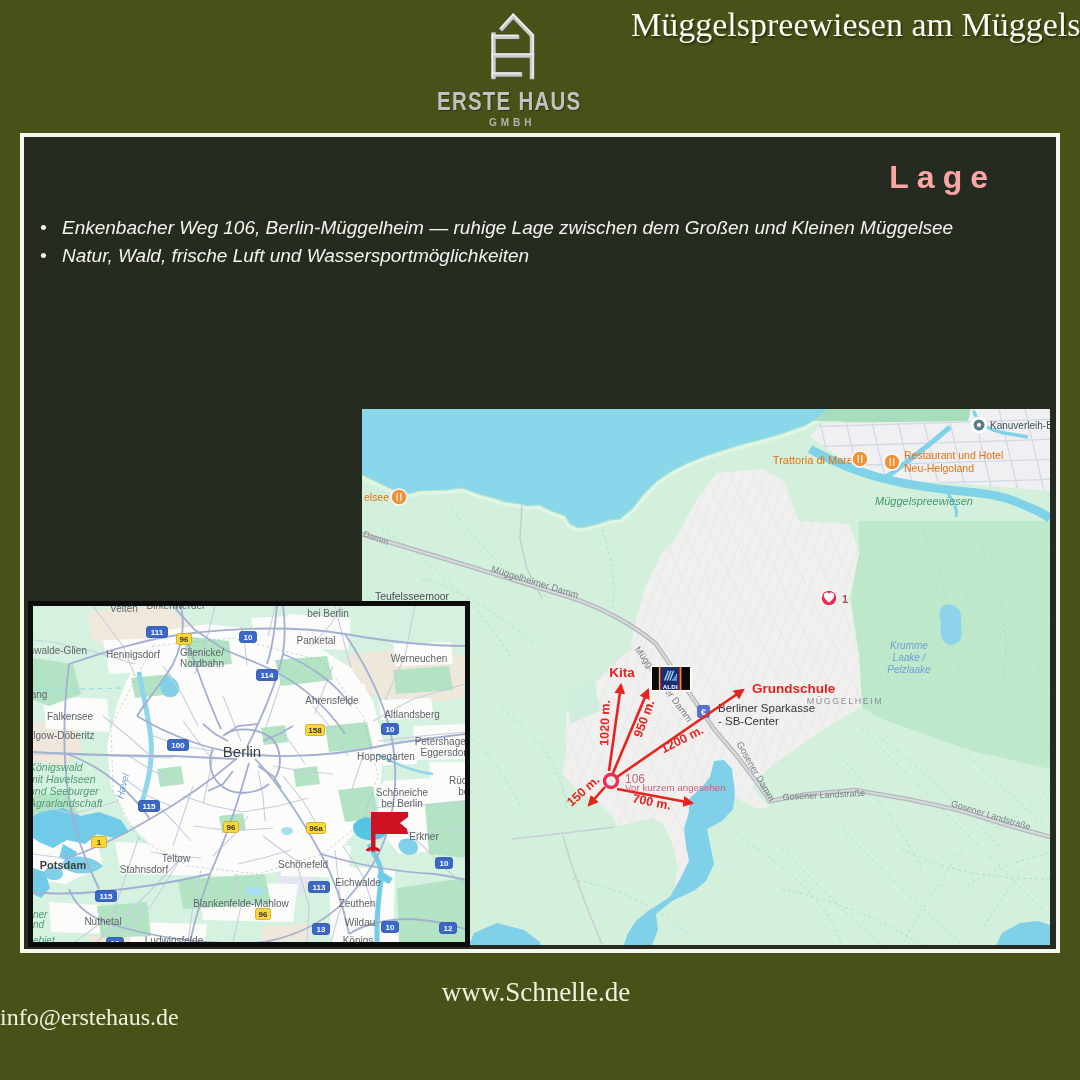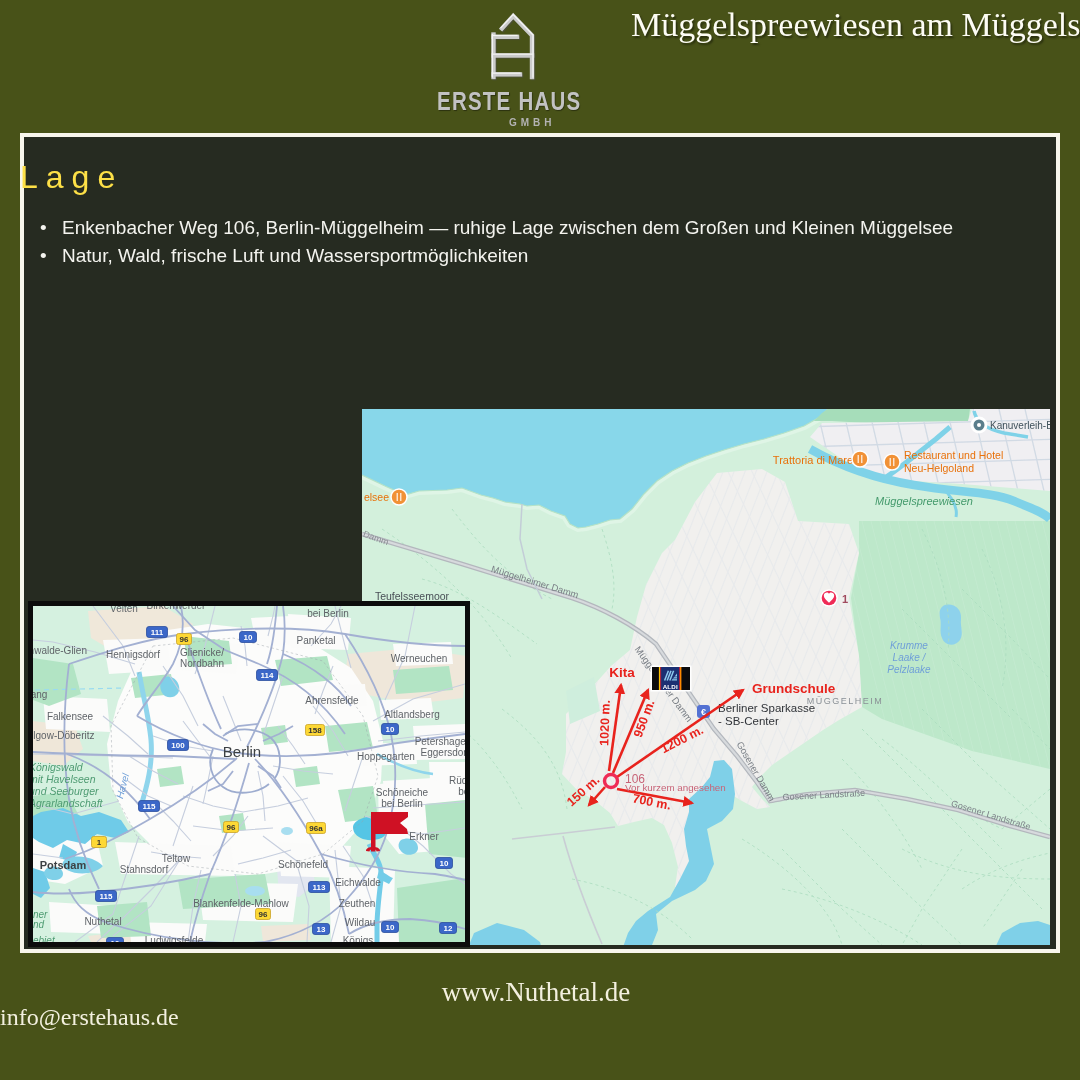--- a/index.html
+++ b/index.html
@@ -1,22 +1,22 @@
 <!DOCTYPE html>
 <html><head>
 <meta charset="utf-8">
 <style>
 html,body{margin:0;padding:0;}
 body{width:1080px;height:1080px;overflow:hidden;background:#485218;font-family:"Liberation Sans",sans-serif;}
 .abs{position:absolute;}
 #page{position:relative;width:1080px;height:1080px;}
 #title{left:631px;top:6px;font-family:"Liberation Serif",serif;font-size:34px;color:#fdfcf4;text-shadow:1.5px 1.5px 2px rgba(0,0,0,.45);white-space:nowrap;}
 #panel{left:20px;top:133px;width:1032px;height:812px;background:#262b21;border:4px solid #f8f6ec;}
-#lage{left:20px;top:159px;width:976px;text-align:left;font-size:32px;letter-spacing:8px;color:#fde047;font-weight:400;}
-.bl{position:absolute;left:40px;width:1000px;color:#f4f4ef;font-size:19px;white-space:nowrap;}
+#lage{left:20px;top:159px;width:976px;text-align:right;font-size:32px;letter-spacing:8px;color:#fca5a5;font-weight:700;}
+.bl{position:absolute;left:40px;width:1000px;color:#f4f4ef;font-size:19px;white-space:nowrap;font-style:italic;}
 .bl .d{display:inline-block;width:22px;font-size:19px;}
 #f1{left:0;top:977px;width:1072px;text-align:center;font-family:"Liberation Serif",serif;font-size:27px;color:#f3f0df;}
 #f2{left:0;top:1004px;width:1072px;text-align:left;font-family:"Liberation Serif",serif;font-size:24px;color:#f3f0df;}
 </style>
 </head>
 <body>
 <div id="page">
 
 <svg class="abs" style="left:480px;top:8px" width="65" height="77" viewBox="0 0 65 77">
 <g fill="none" stroke="#4e4e4e" stroke-width="4.4" stroke-linecap="square" transform="translate(1.1,1.1)" opacity="0.5">
@@ -37,21 +37,21 @@
 <path d="M21,19.7 L33.2,6.5 L53,27 L53,69"></path>
         <path d="M12.4,26.5 L12.4,69"></path>
         <path d="M13,27.5 L37,27.5"></path>
         <path d="M13,46.2 L52,46.2"></path>
         <path d="M13,65.1 L40,65.1"></path>
 </g>
 </svg>
 
 <div class="abs" style="left:437px;top:87px;font-size:25px;letter-spacing:1.5px;color:#c2c2c2;font-weight:bold;text-shadow:1px 1px 1px rgba(0,0,0,.4);transform:scaleX(0.82);transform-origin:left top;white-space:nowrap;">ERSTE HAUS</div>
 
-<div class="abs" style="left:509px;top:117px;font-size:10px;letter-spacing:4px;color:#b3b3b3;font-weight:bold;">GMBH</div>
+<div class="abs" style="left:489px;top:117px;font-size:10px;letter-spacing:4px;color:#b3b3b3;font-weight:bold;">GMBH</div>
 
 <div class="abs" id="title">Müggelspreewiesen am Müggelsee</div>
 
 <div class="abs" id="panel"></div>
 
 <div class="abs" id="lage">Lage</div>
 
 <div class="abs bl" style="top:217px"><span class="d">•</span>Enkenbacher Weg 106, Berlin-Müggelheim — ruhige Lage zwischen dem Großen und Kleinen Müggelsee</div>
 
 <div class="abs bl" style="top:245px"><span class="d">•</span>Natur, Wald, frische Luft und Wassersportmöglichkeiten</div>
@@ -583,16 +583,16 @@
         <text x="0" y="338" font-size="10" fill="#4e9b72" font-style="italic">ebiet</text>
 <text x="93" y="181" font-size="10" fill="#6f9fd8" font-style="italic" text-anchor="middle" transform="rotate(-75 93 181)">Havel</text>
 <g fill="#cf1124">
 <path d="M338,206 L375,206 L375,211 L367,217 L374,223 L375,228 L338,228 Z"></path>
 <rect x="338" y="206" width="4.5" height="39.5"></rect>
 <path d="M333,245 C333,242.5 335.5,241 340,241 C344.5,241 347,242.5 347,245 L343.5,245.5 C343.5,244 342,243.2 340,243.2 C338,243.2 336.5,244 336.5,245.5 Z"></path>
 </g>
 </g>
 </svg>
 
-<div class="abs" id="f1">www.Nuthetal.de</div>
+<div class="abs" id="f1">www.Schnelle.de</div>
 
 <div class="abs" id="f2">info@erstehaus.de</div>
 </div>
 
 </body></html>

